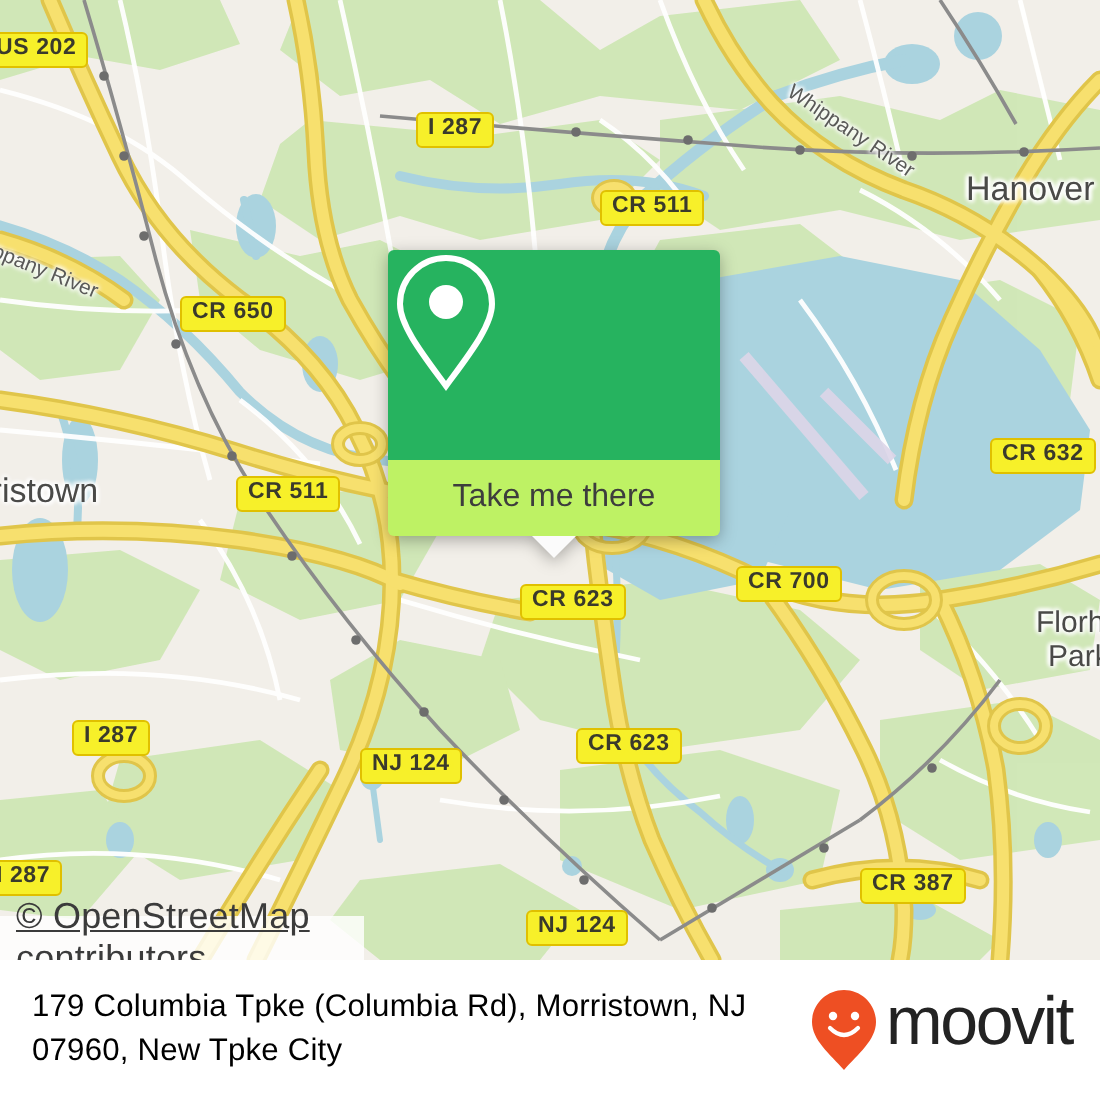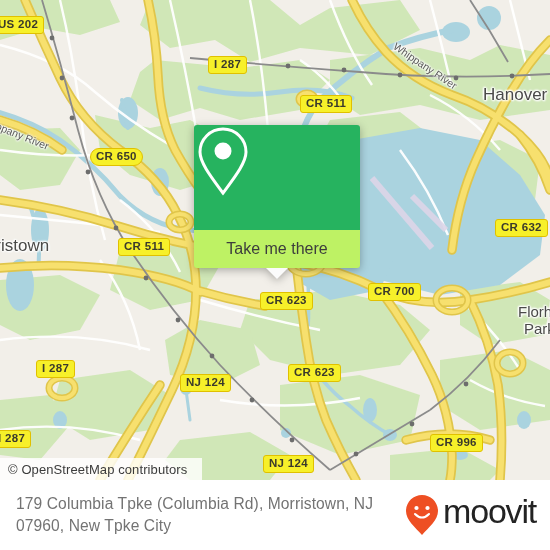--- a/index.html
+++ b/index.html
@@ -49,27 +49,28 @@
     position: absolute;
     color: #5a5a58;
     font-size: 10.5px;
     white-space: nowrap;
     text-shadow: 1px 0 2px #fff, -1px 0 2px #fff, 0 1px 2px #fff, 0 -1px 2px #fff;
   }
 
   
   #attribution {
     position: absolute; left: 0; bottom: 0;
-    height: 22px; width: 202px;
+    height: 22px; width: 182px;
     background: rgba(255,255,255,.82);
     display: flex; align-items: center;
     padding-left: 8px;
-    font-size: 13px;
+    font-size: 18px;
     color: #3b3b3b;
     letter-spacing: .1px;
+    text-decoration: underline;
   }
 
   
   #popup {
     position: absolute;
     left: 194px; top: 125px;
     width: 166px;
     filter: drop-shadow(0 2px 4px rgba(0,0,0,.30));
   }
   #popup-head {
@@ -100,21 +101,21 @@
   #footer {
     position: absolute; left: 0; top: 480px;
     width: 550px; height: 70px;
     background: #ffffff;
     display: flex; align-items: center;
     padding: 0 14px 0 16px;
   }
   #footer-address {
     flex: 1;
     font-size: 15.6px;
-    color: #737373;
+    color: #000000;
     line-height: 22px;
     letter-spacing: .1px;
     padding-right: 8px;
   }
   #brand { display: flex; gap: 4px; }
   #brand-word {
     font-size: 34px;
     color: #232323;
     letter-spacing: -1.2px;
     line-height: 34px;
@@ -310,29 +311,29 @@
     <div class="place" style="left:-34px; top:236px;">Morristown</div>
     <div class="place small" style="left:518px; top:303px;">Florham</div>
     <div class="place small" style="left:524px; top:320px;">Park</div>
 
     <div class="waterlabel" style="left:398px; top:40px; transform:rotate(34deg); transform-origin:left top;">Whippany River</div>
     <div class="waterlabel" style="left:-18px; top:113px; transform:rotate(22deg); transform-origin:left top;">Whippany River</div>
 
     <div class="shield" style="left:-8px;  top:16px;">US 202</div>
     <div class="shield" style="left:208px; top:56px;">I 287</div>
     <div class="shield" style="left:300px; top:95px;">CR 511</div>
-    <div class="shield" style="left:90px;  top:148px;border-radius:9px;">CR 650</div>
+    <div class="shield" style="left:90px;  top:148px;">CR 650</div>
     <div class="shield" style="left:495px; top:211px;margin-top:8px;">CR 632</div>
     <div class="shield" style="left:118px; top:238px;">CR 511</div>
     <div class="shield" style="left:368px; top:283px;">CR 700</div>
     <div class="shield" style="left:260px; top:292px;">CR 623</div>
     <div class="shield" style="left:288px; top:364px;">CR 623</div>
     <div class="shield" style="left:36px;  top:360px;">I 287</div>
     <div class="shield" style="left:180px; top:374px;">NJ 124</div>
-    <div class="shield" style="left:430px; top:434px;">CR 996</div>
+    <div class="shield" style="left:430px; top:434px;">CR 387</div>
     <div class="shield" style="left:-8px;  top:430px;">I 287</div>
     <div class="shield" style="left:263px; top:455px;">NJ 124</div>
 
     <div id="popup">
       <div id="popup-head">
         <svg width="58" height="72" viewBox="0 0 58 72">
           <path d="M29 4 C16.3 4 6 14.3 6 27 C6 38 18 53 29 68 C40 53 52 38 52 27 C52 14.3 41.7 4 29 4 Z" fill="none" stroke="#ffffff" stroke-width="3"></path>
           <circle cx="29" cy="26" r="8.5" fill="#ffffff"></circle>
         </svg>
       </div>

